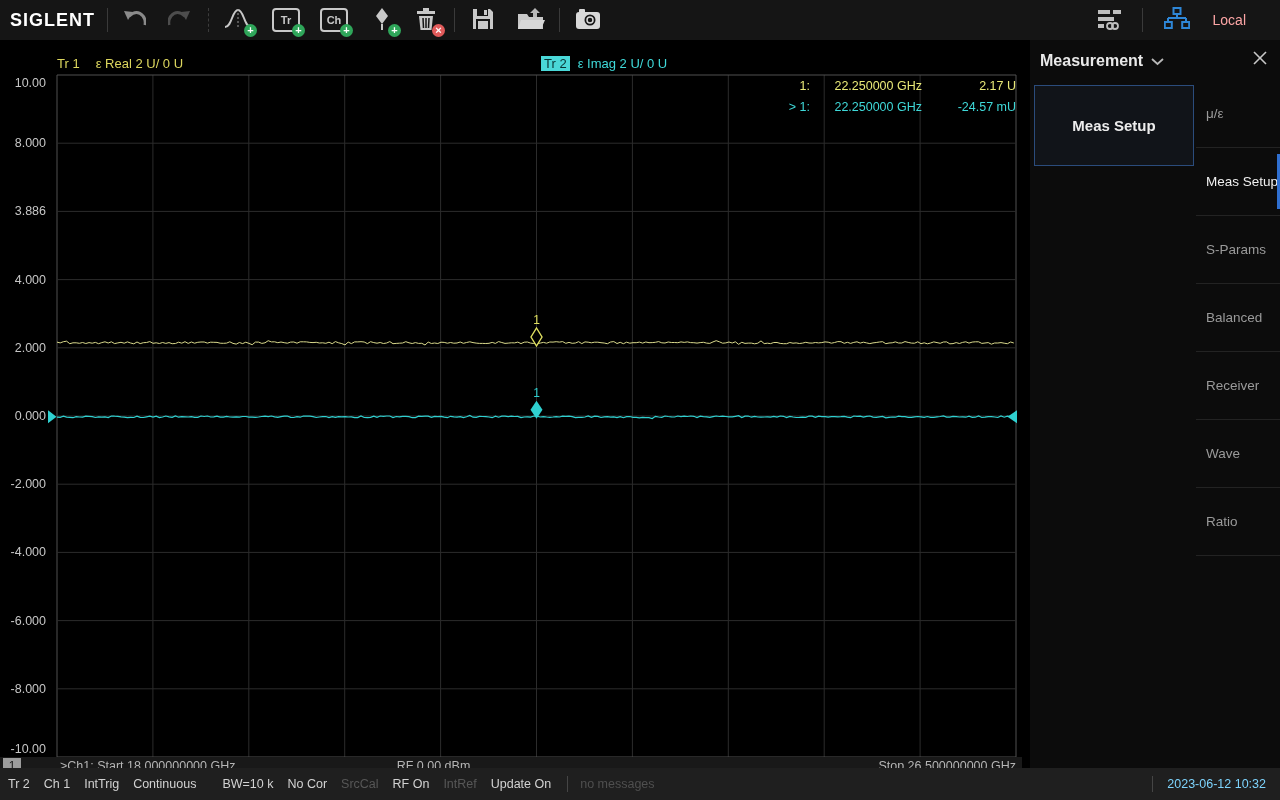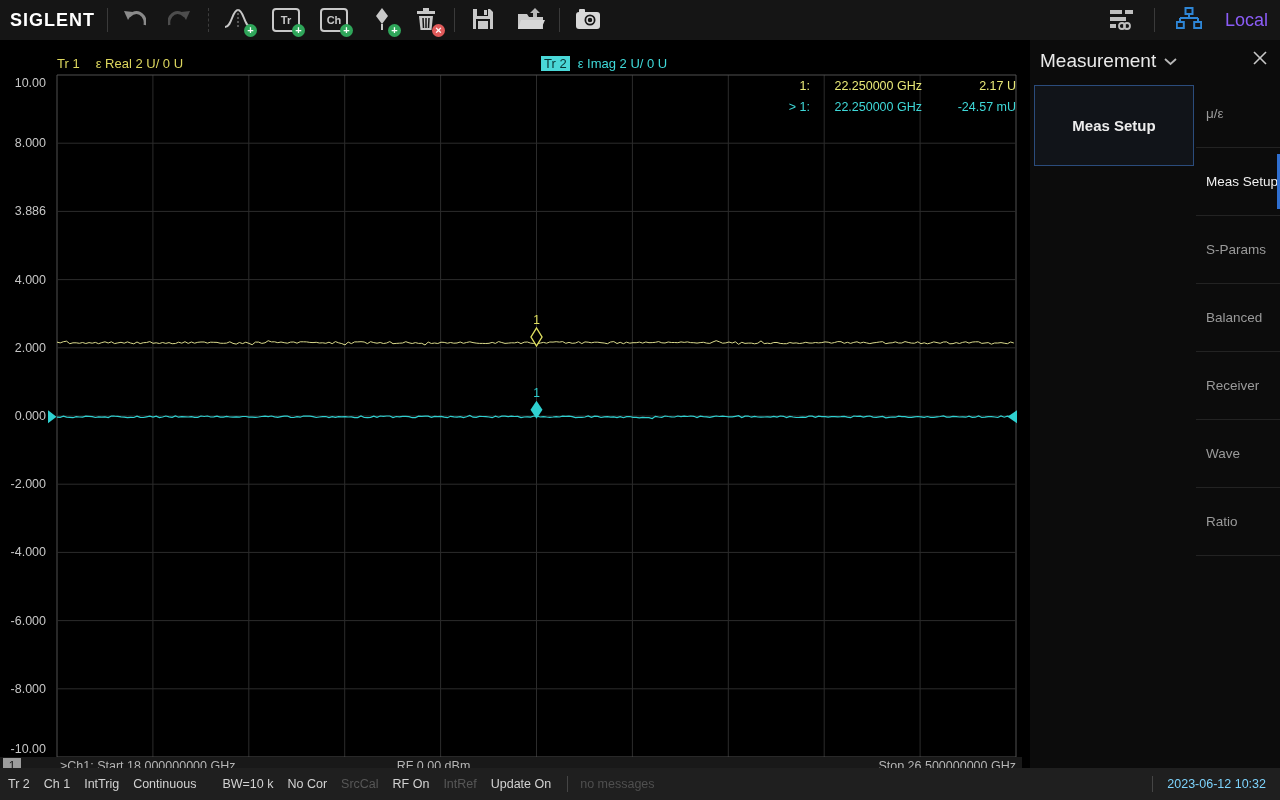--- a/index.html
+++ b/index.html
@@ -9,21 +9,21 @@
   
   .topbar{position:absolute;top:0;left:0;width:1280px;height:40px;background:#151515;display:flex;align-items:center;}
   .logo{font-weight:bold;font-size:18px;color:#fff;letter-spacing:1px;margin-left:10px;}
   .tsep{width:1px;height:24px;background:#3a3a3a;margin-left:12px;}
   .tsep.dashed{background:none;border-left:1px dashed #3c3c3c;}
   .tbtn{position:relative;width:32px;height:30px;background:none;border:none;padding:0;display:flex;align-items:center;justify-content:center;cursor:pointer;}
   .badge{position:absolute;right:-3px;bottom:-2px;width:13px;height:13px;border-radius:50%;color:#fff;font-size:11px;line-height:12px;text-align:center;font-weight:bold;}
   .badge.green{background:#2fa65a;}
   .badge.red{background:#e05a5a;}
   .tb-right{display:flex;align-items:center;margin-left:auto;}
-  .local{color:#8b5cf6;font-size:18px;margin:0 12px 0 20px;}
+  .local{color:#fca5a5;font-size:14px;margin:0 34px 0 20px;}
 
   
   .graph-region{position:absolute;top:40px;left:0;width:1030px;height:723px;background:#000;margin-top:13px;}
   .trace-bar{position:absolute;top:3px;left:0;height:18px;width:100%;font-size:13px;}
   .tr1{position:absolute;left:57px;color:#ddd75e;cursor:pointer;}
   .tr1 .params{margin-left:16px;}
   .tr2{position:absolute;left:541px;color:#3fd9d9;cursor:pointer;}
   .tr2 .hl{background:#4ad8d8;color:#093232;padding:0 3px;}
   .tr2 .params{margin-left:8px;}
   .plot-svg{position:absolute;left:0;top:0;width:1030px;height:723px;}
@@ -37,21 +37,21 @@
   .mval{flex:1;text-align:right;}
   .graph-footer{position:absolute;left:0;top:704px;width:1022px;height:19px;background:#191919;color:#b5b5b5;font-size:12.5px;}
   .chan-badge{position:absolute;left:3px;top:1px;width:18px;height:17px;background:#9c9c9c;color:#141414;text-align:center;line-height:17px;font-size:12px;}
   .f-start{position:absolute;left:60px;line-height:19px;cursor:pointer;}
   .f-power{position:absolute;left:0;width:867px;text-align:center;line-height:19px;cursor:pointer;}
   .f-stop{position:absolute;right:6px;line-height:19px;cursor:pointer;}
 
   
   .panel{position:absolute;left:1030px;top:40px;width:250px;height:728px;background:#0c0c0c;}
   .panel-header{position:absolute;left:10px;top:10px;height:22px;display:flex;align-items:center;}
-  .panel-title{color:#e9e9e9;font-size:19px;font-weight:normal;}
+  .panel-title{color:#e9e9e9;font-size:16px;font-weight:bold;}
   .chev{margin-left:8px;display:flex;align-items:center;cursor:pointer;}
   .panel-close{position:absolute;right:10px;top:10px;width:20px;height:20px;background:none;border:none;color:#c8c8c8;font-size:15px;line-height:20px;text-align:center;padding:0;cursor:pointer;}
   .meas-btn{position:absolute;left:4px;top:45px;width:160px;height:81px;background:#111419;border:1px solid #2b4c7c;color:#ededed;font-size:15px;font-weight:600;display:flex;align-items:center;justify-content:center;cursor:pointer;}
   .panel-menu{position:absolute;left:166px;top:40px;width:84px;}
   .menu-item{position:relative;height:68px;display:flex;align-items:center;padding-left:10px;box-sizing:border-box;color:#9a9a9a;font-size:13.5px;line-height:17px;border-bottom:1px solid #232323;cursor:pointer;}
   .menu-item.selected{color:#f0f0f0;}
   .sel-bar{position:absolute;right:0;top:6px;bottom:6px;width:3px;}
 
   
   .statusbar{position:absolute;left:0;top:768px;width:1280px;height:32px;background:#1f1f1f;display:flex;align-items:center;font-size:12.5px;color:#d2d2d2;}

